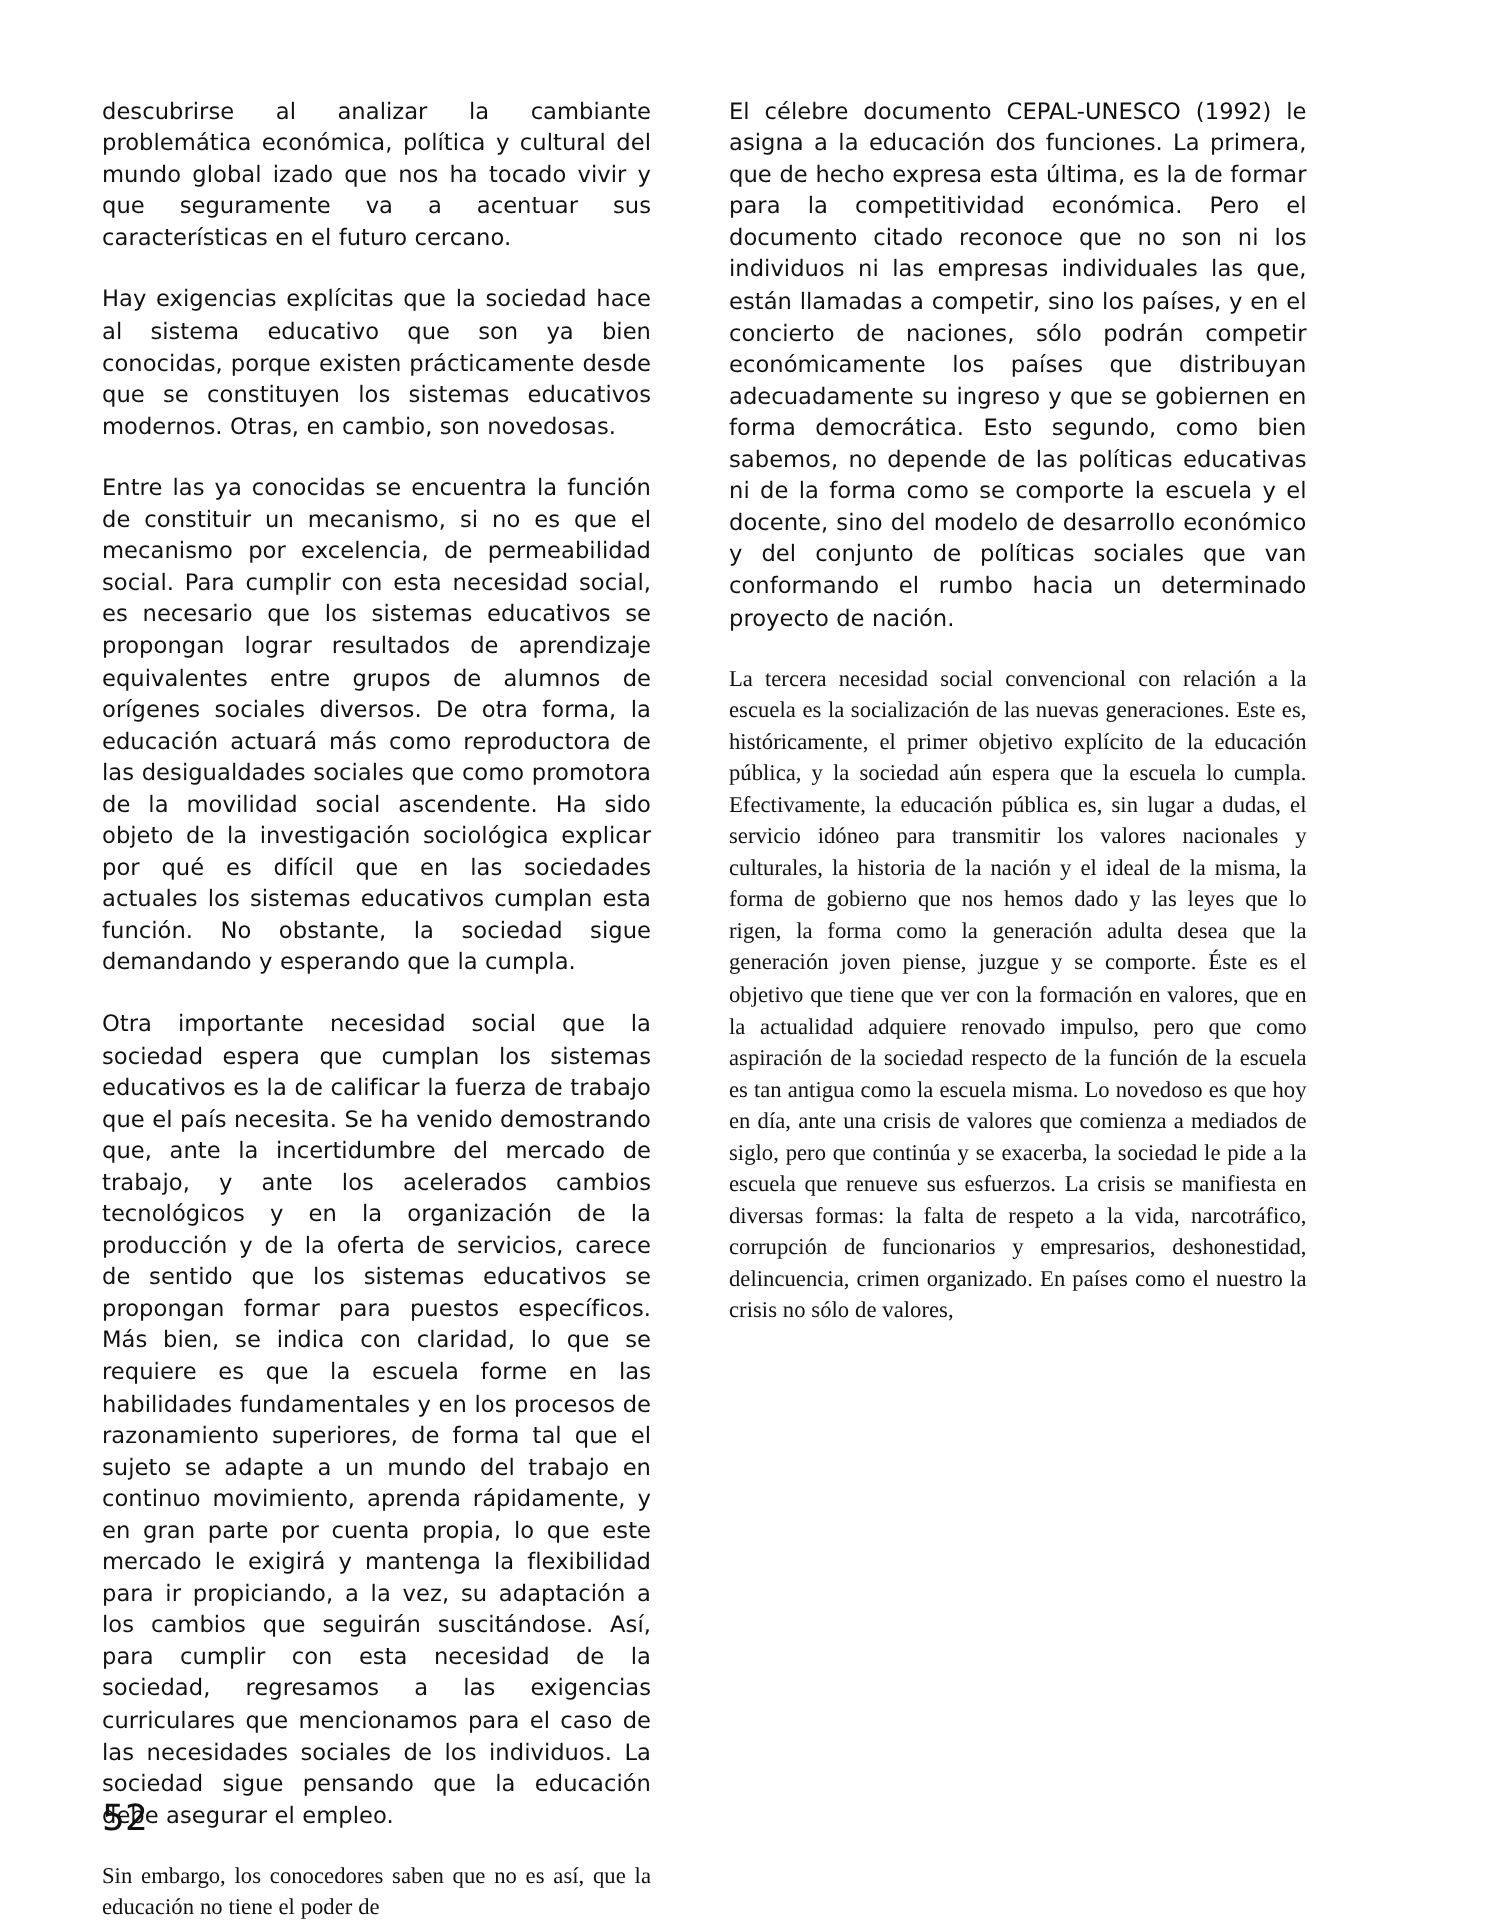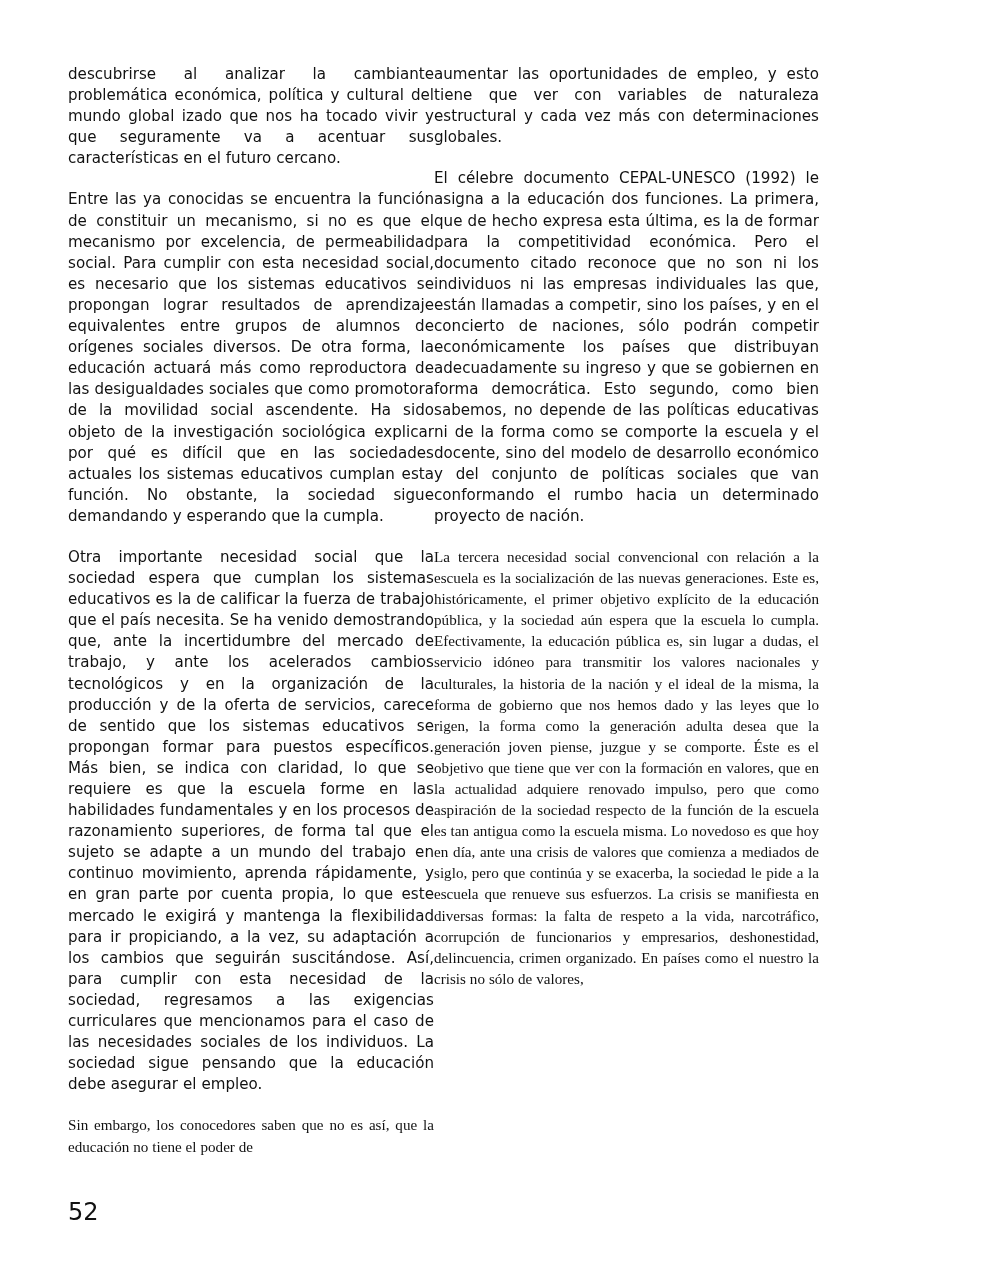--- a/index.html
+++ b/index.html
@@ -25,20 +25,21 @@
     background: #ffffff;
   }
   .columns {
     position: absolute;
     left: 68px;
     top: 64px;
     width: 803px;
     height: 1120px;
     display: flex;
     flex-direction: row;
+    justify-content: space-between;
     align-items: flex-start;
   }
   .column {
     display: block;
   }
   .column-left  { width: 366px; }
   .column-right { width: 385px; }
 
   p.para {
     margin: 0 0 20px 0;
@@ -75,27 +76,27 @@
 </style>
 </head>
 <body>
 
 <div class="page">
 
   <div class="columns">
 
     <div class="column column-left">
       <p class="para">descubrirse al analizar la cambiante problemática económica, política y cultural del mundo global izado que nos ha tocado vivir y que seguramente va a acentuar sus características en el futuro cercano.</p>
+      <p class="para">Hay exigencias explícitas que la sociedad hace al sistema educativo que son ya bien conocidas, porque existen prácticamente desde que se constituyen los sistemas educativos modernos. Otras, en cambio, son novedosas.</p>
       <p class="para">Entre las ya conocidas se encuentra la función de constituir un mecanismo, si no es que el mecanismo por excelencia, de permeabilidad social. Para cumplir con esta necesidad social, es necesario que los sistemas educativos se propongan lograr resultados de aprendizaje equivalentes entre grupos de alumnos de orígenes sociales diversos. De otra forma, la educación actuará más como reproductora de las desigualdades sociales que como promotora de la movilidad social ascendente. Ha sido objeto de la investigación sociológica explicar por qué es difícil que en las sociedades actuales los sistemas educativos cumplan esta función. No obstante, la sociedad sigue demandando y esperando que la cumpla.</p>
       <p class="para">Otra importante necesidad social que la sociedad espera que cumplan los sistemas educativos es la de calificar la fuerza de trabajo que el país necesita. Se ha venido demostrando que, ante la incertidumbre del mercado de trabajo, y ante los acelerados cambios tecnológicos y en la organización de la producción y de la oferta de servicios, carece de sentido que los sistemas educativos se propongan formar para puestos específicos. Más bien, se indica con claridad, lo que se requiere es que la escuela forme en las habilidades fundamentales y en los procesos de razonamiento superiores, de forma tal que el sujeto se adapte a un mundo del trabajo en continuo movimiento, aprenda rápidamente, y en gran parte por cuenta propia, lo que este mercado le exigirá y mantenga la flexibilidad para ir propiciando, a la vez, su adaptación a los cambios que seguirán suscitándose. Así, para cumplir con esta necesidad de la sociedad, regresamos a las exigencias curriculares que mencionamos para el caso de las necesidades sociales de los individuos. La sociedad sigue pensando que la educación debe asegurar el empleo.</p>
       <p class="para tail">Sin embargo, los conocedores saben que no es así, que la educación no tiene el poder de</p>
     </div>
 
     <div class="column column-right">
-      <p class="para">aumentar las oportunidades de empleo, y esto tiene que ver con variables de naturaleza estructural y cada vez más con determinaciones globales.</p>
       <p class="para">El célebre documento CEPAL-UNESCO (1992) le asigna a la educación dos funciones. La primera, que de hecho expresa esta última, es la de formar para la competitividad económica. Pero el documento citado reconoce que no son ni los individuos ni las empresas individuales las que, están llamadas a competir, sino los países, y en el concierto de naciones, sólo podrán competir económicamente los países que distribuyan adecuadamente su ingreso y que se gobiernen en forma democrática. Esto segundo, como bien sabemos, no depende de las políticas educativas ni de la forma como se comporte la escuela y el docente, sino del modelo de desarrollo económico y del conjunto de políticas sociales que van conformando el rumbo hacia un determinado proyecto de nación.</p>
       <p class="para tail">La tercera necesidad social convencional con relación a la escuela es la socialización de las nuevas generaciones. Este es, históricamente, el primer objetivo explícito de la educación pública, y la sociedad aún espera que la escuela lo cumpla. Efectivamente, la educación pública es, sin lugar a dudas, el servicio idóneo para transmitir los valores nacionales y culturales, la historia de la nación y el ideal de la misma, la forma de gobierno que nos hemos dado y las leyes que lo rigen, la forma como la generación adulta desea que la generación joven piense, juzgue y se comporte. Éste es el objetivo que tiene que ver con la formación en valores, que en la actualidad adquiere renovado impulso, pero que como aspiración de la sociedad respecto de la función de la escuela es tan antigua como la escuela misma. Lo novedoso es que hoy en día, ante una crisis de valores que comienza a mediados de siglo, pero que continúa y se exacerba, la sociedad le pide a la escuela que renueve sus esfuerzos. La crisis se manifiesta en diversas formas: la falta de respeto a la vida, narcotráfico, corrupción de funcionarios y empresarios, deshonestidad, delincuencia, crimen organizado. En países como el nuestro la crisis no sólo de valores,</p>
     </div>
 
   </div>
 
   <div class="page-number">52</div>
 
 </div>
 

